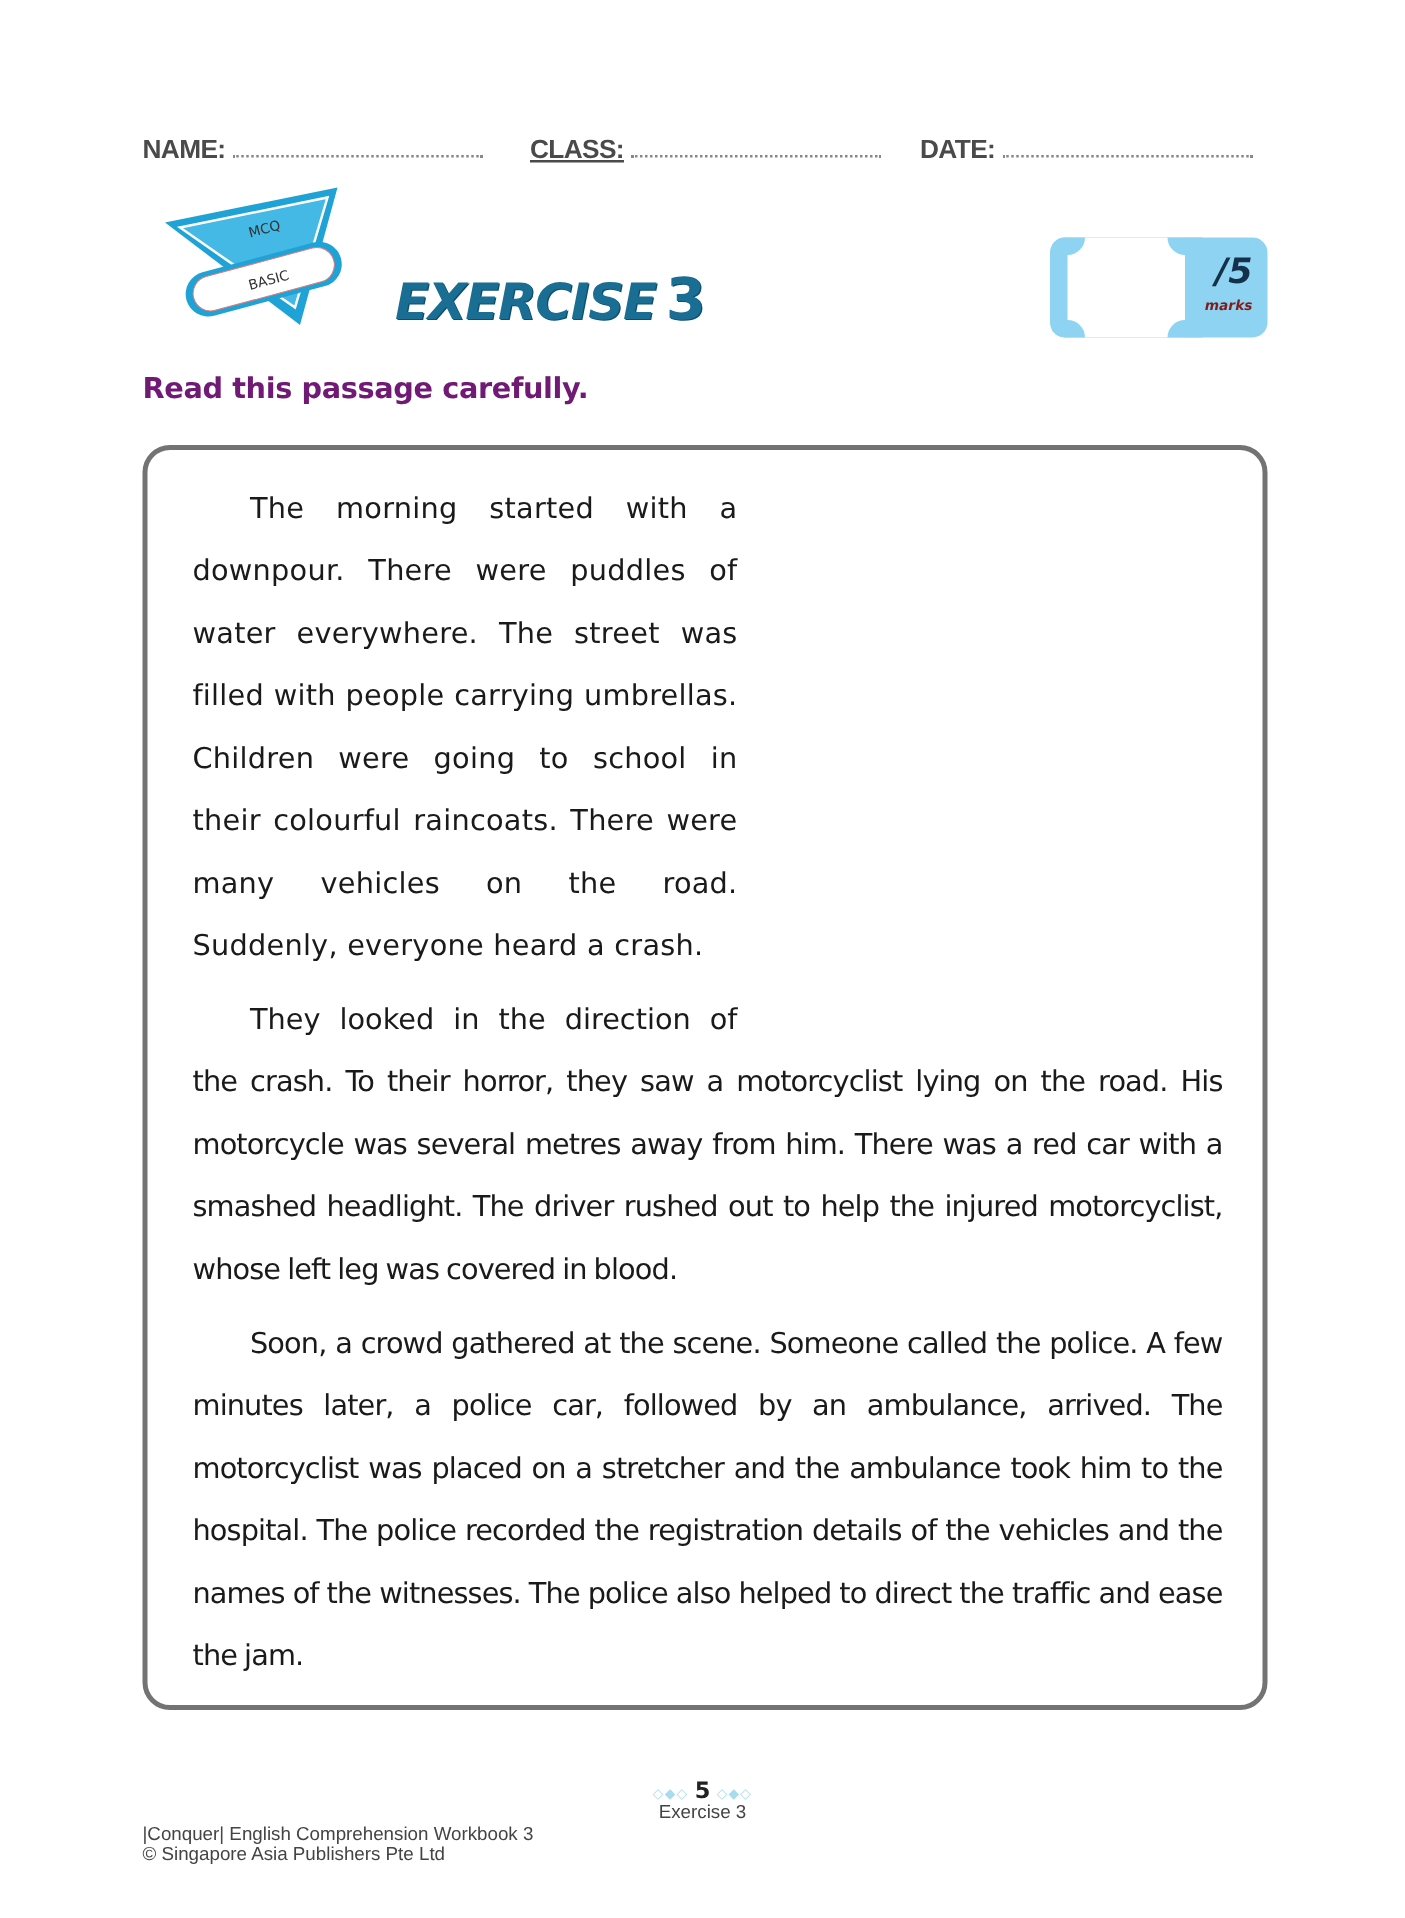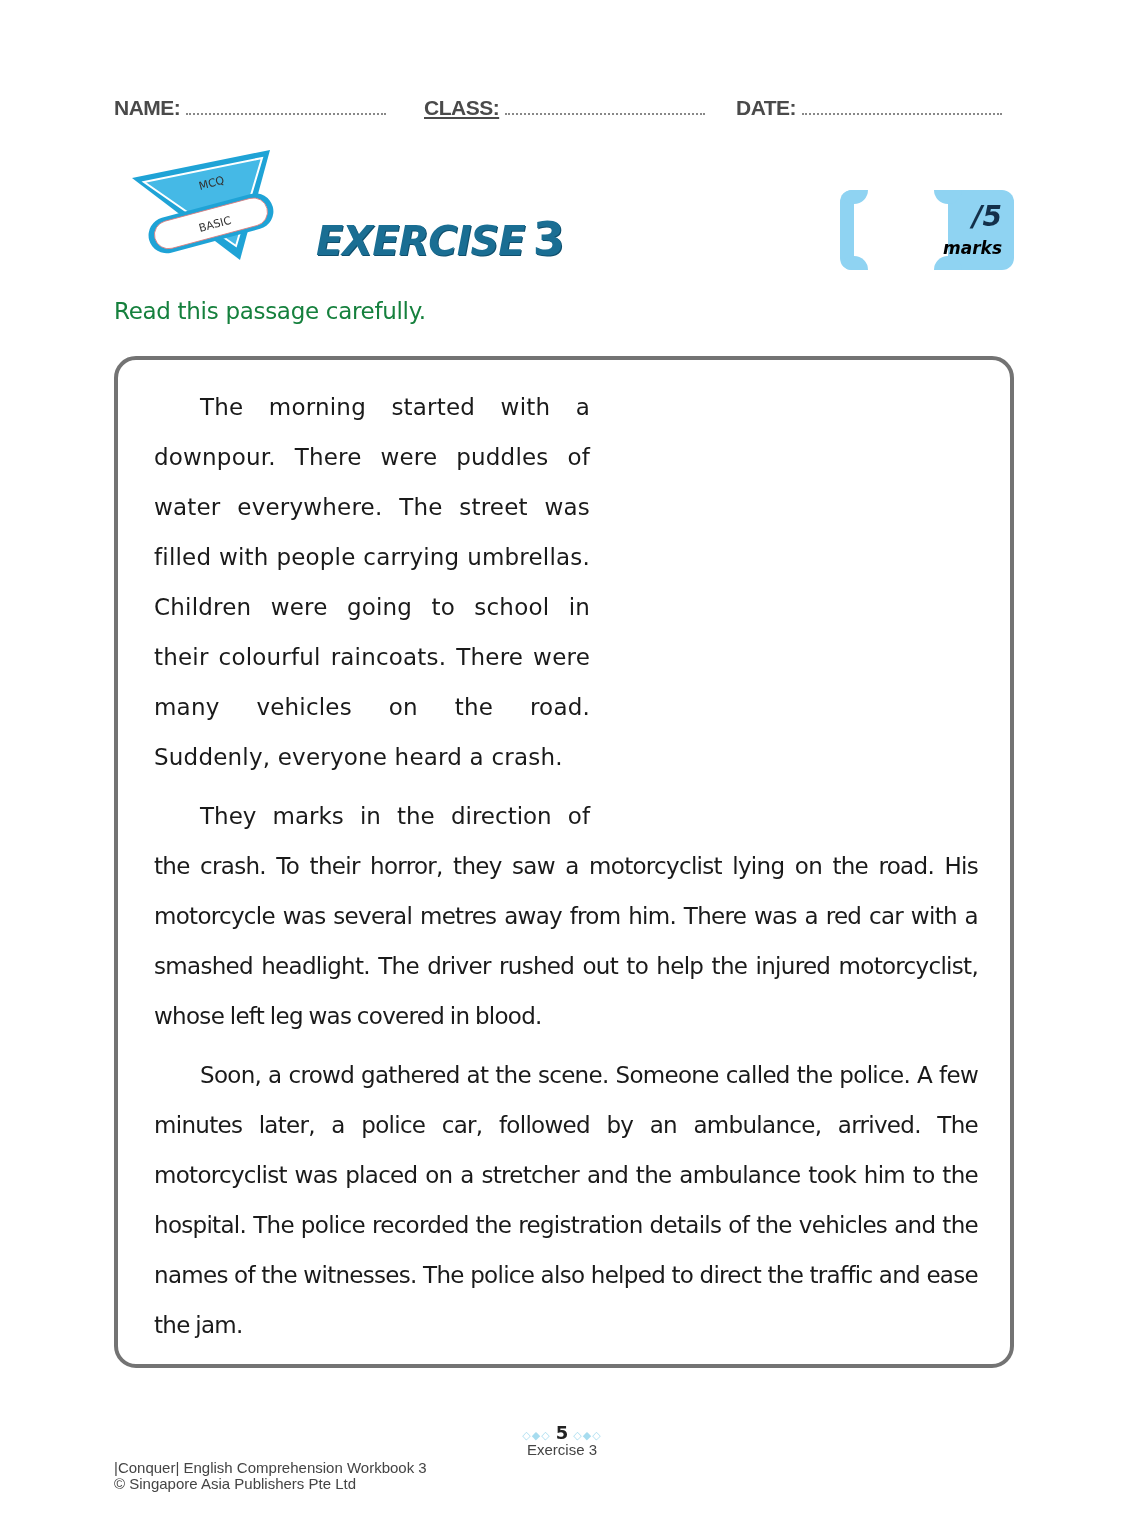--- a/index.html
+++ b/index.html
@@ -2,44 +2,44 @@
 <html><head>
 <meta charset="utf-8">
 <style>
   html, body { margin: 0; padding: 0; background: #ffffff; }
   body { width: 1124px; height: 1534px; position: relative; overflow: hidden;
          font-family: "DejaVu Sans", sans-serif; color: #1a1a1a; }
 
   .header-row { position: absolute; top: 92px; left: 114px; width: 900px; height: 30px;
                 font-family: "Liberation Sans", sans-serif; font-size: 21px; color: #4a4a4a;
                 letter-spacing: -0.5px; }
-  .field { position: absolute; top: 4px; white-space: nowrap; text-align: right; }
+  .field { position: absolute; top: 16px; white-space: nowrap; text-align: right; }
   .field .lbl { font-weight: bold; }
   .field .dots { display: inline-block; width: 200px; border-bottom: 2px dotted #888;
                  height: 14px; margin-left: 6px; vertical-align: baseline; }
 
   .badge { position: absolute; top: 148px; left: 128px; width: 160px; height: 118px; }
   .title { position: absolute; top: 212px; left: 316px; font-family: "DejaVu Sans", sans-serif;
            font-weight: bold; font-style: italic; font-size: 40px; color: #1a6e93;
            letter-spacing: -1px; text-shadow: 1px 1px 0 #0f4f6d; }
   .title .num { font-style: normal; font-size: 46px; margin-left: 8px; }
 
   .marks { position: absolute; top: 190px; left: 840px; width: 174px; height: 80px;
            background: #8fd3f2; border-radius: 12px; overflow: hidden; }
   .marks .blank { position: absolute; left: 14px; top: 0; width: 94px; height: 80px;
                   background: #ffffff; }
   .marks .corner { position: absolute; width: 28px; height: 28px; border-radius: 50%;
                    background: #8fd3f2; }
   .marks .score { position: absolute; right: 12px; top: 10px; font-weight: bold; font-style: italic;
                   font-size: 28px; color: #14304a; }
   .marks .unit { position: absolute; right: 12px; top: 48px; font-weight: bold; font-style: italic;
-                 font-size: 17px; color: #000000; }
+                 font-size: 11px; color: #7f1d1d; }
 
   .instruction { position: absolute; top: 298px; left: 114px; font-family: "DejaVu Sans", sans-serif;
-                 font-weight: normal; font-size: 23px; color: #15803d; letter-spacing: -0.3px; }
+                 font-weight: bold; font-size: 23px; color: #701a75; letter-spacing: -0.3px; }
 
   .passage-box { position: absolute; top: 356px; left: 114px; width: 892px; height: 1004px;
                  border: 4px solid #737373; border-radius: 22px; background: #fff; }
 
   .para { position: absolute; font-family: "DejaVu Sans", sans-serif; font-size: 23px;
           line-height: 50px; color: #1a1a1a; text-align: justify; }
   .p1 { left: 36px; top: 22px; width: 436px; text-indent: 46px; font-size: 23px; letter-spacing: 0.2px; }
   .p2a { left: 36px; top: 431px; width: 436px; text-indent: 46px; }
   .p2b { left: 36px; top: 481px; width: 824px; }
   .p3 { left: 36px; top: 690px; width: 824px; text-indent: 46px; }
@@ -136,21 +136,21 @@
             <line x1="120" y1="270" x2="132" y2="220"></line>
           <line x1="250" y1="150" x2="262" y2="100"></line>
             <line x1="300" y1="220" x2="312" y2="170"></line>
           <line x1="210" y1="290" x2="220" y2="250"></line>
             <line x1="280" y1="90" x2="290" y2="50"></line>
         </g>
       </g>
     </svg>
   </div>
 
-  <div class="para p2a" style="text-align-last: justify;">They marks in the direction of</div>
+  <div class="para p2a" style="text-align-last: justify;">They looked in the direction of</div>
   <div class="para p2b narrow">the crash. To their horror, they saw a motorcyclist lying on the road. His motorcycle was several metres away from him. There was a red car with a smashed headlight. The driver rushed out to help the injured motorcyclist, whose left leg was covered in blood.</div>
   <div class="para p3 narrow">Soon, a crowd gathered at the scene. Someone called the police. A few minutes later, a police car, followed by an ambulance, arrived. The motorcyclist was placed on a stretcher and the ambulance took him to the hospital. The police recorded the registration details of the vehicles and the names of the witnesses. The police also helped to direct the traffic and ease the jam.</div>
 </div>
 
 <div class="footer-page">
   <div>
     <span class="deco">◇◆◇</span>
     <span class="pnum">5</span>
     <span class="deco">◇◆◇</span>
   </div>

